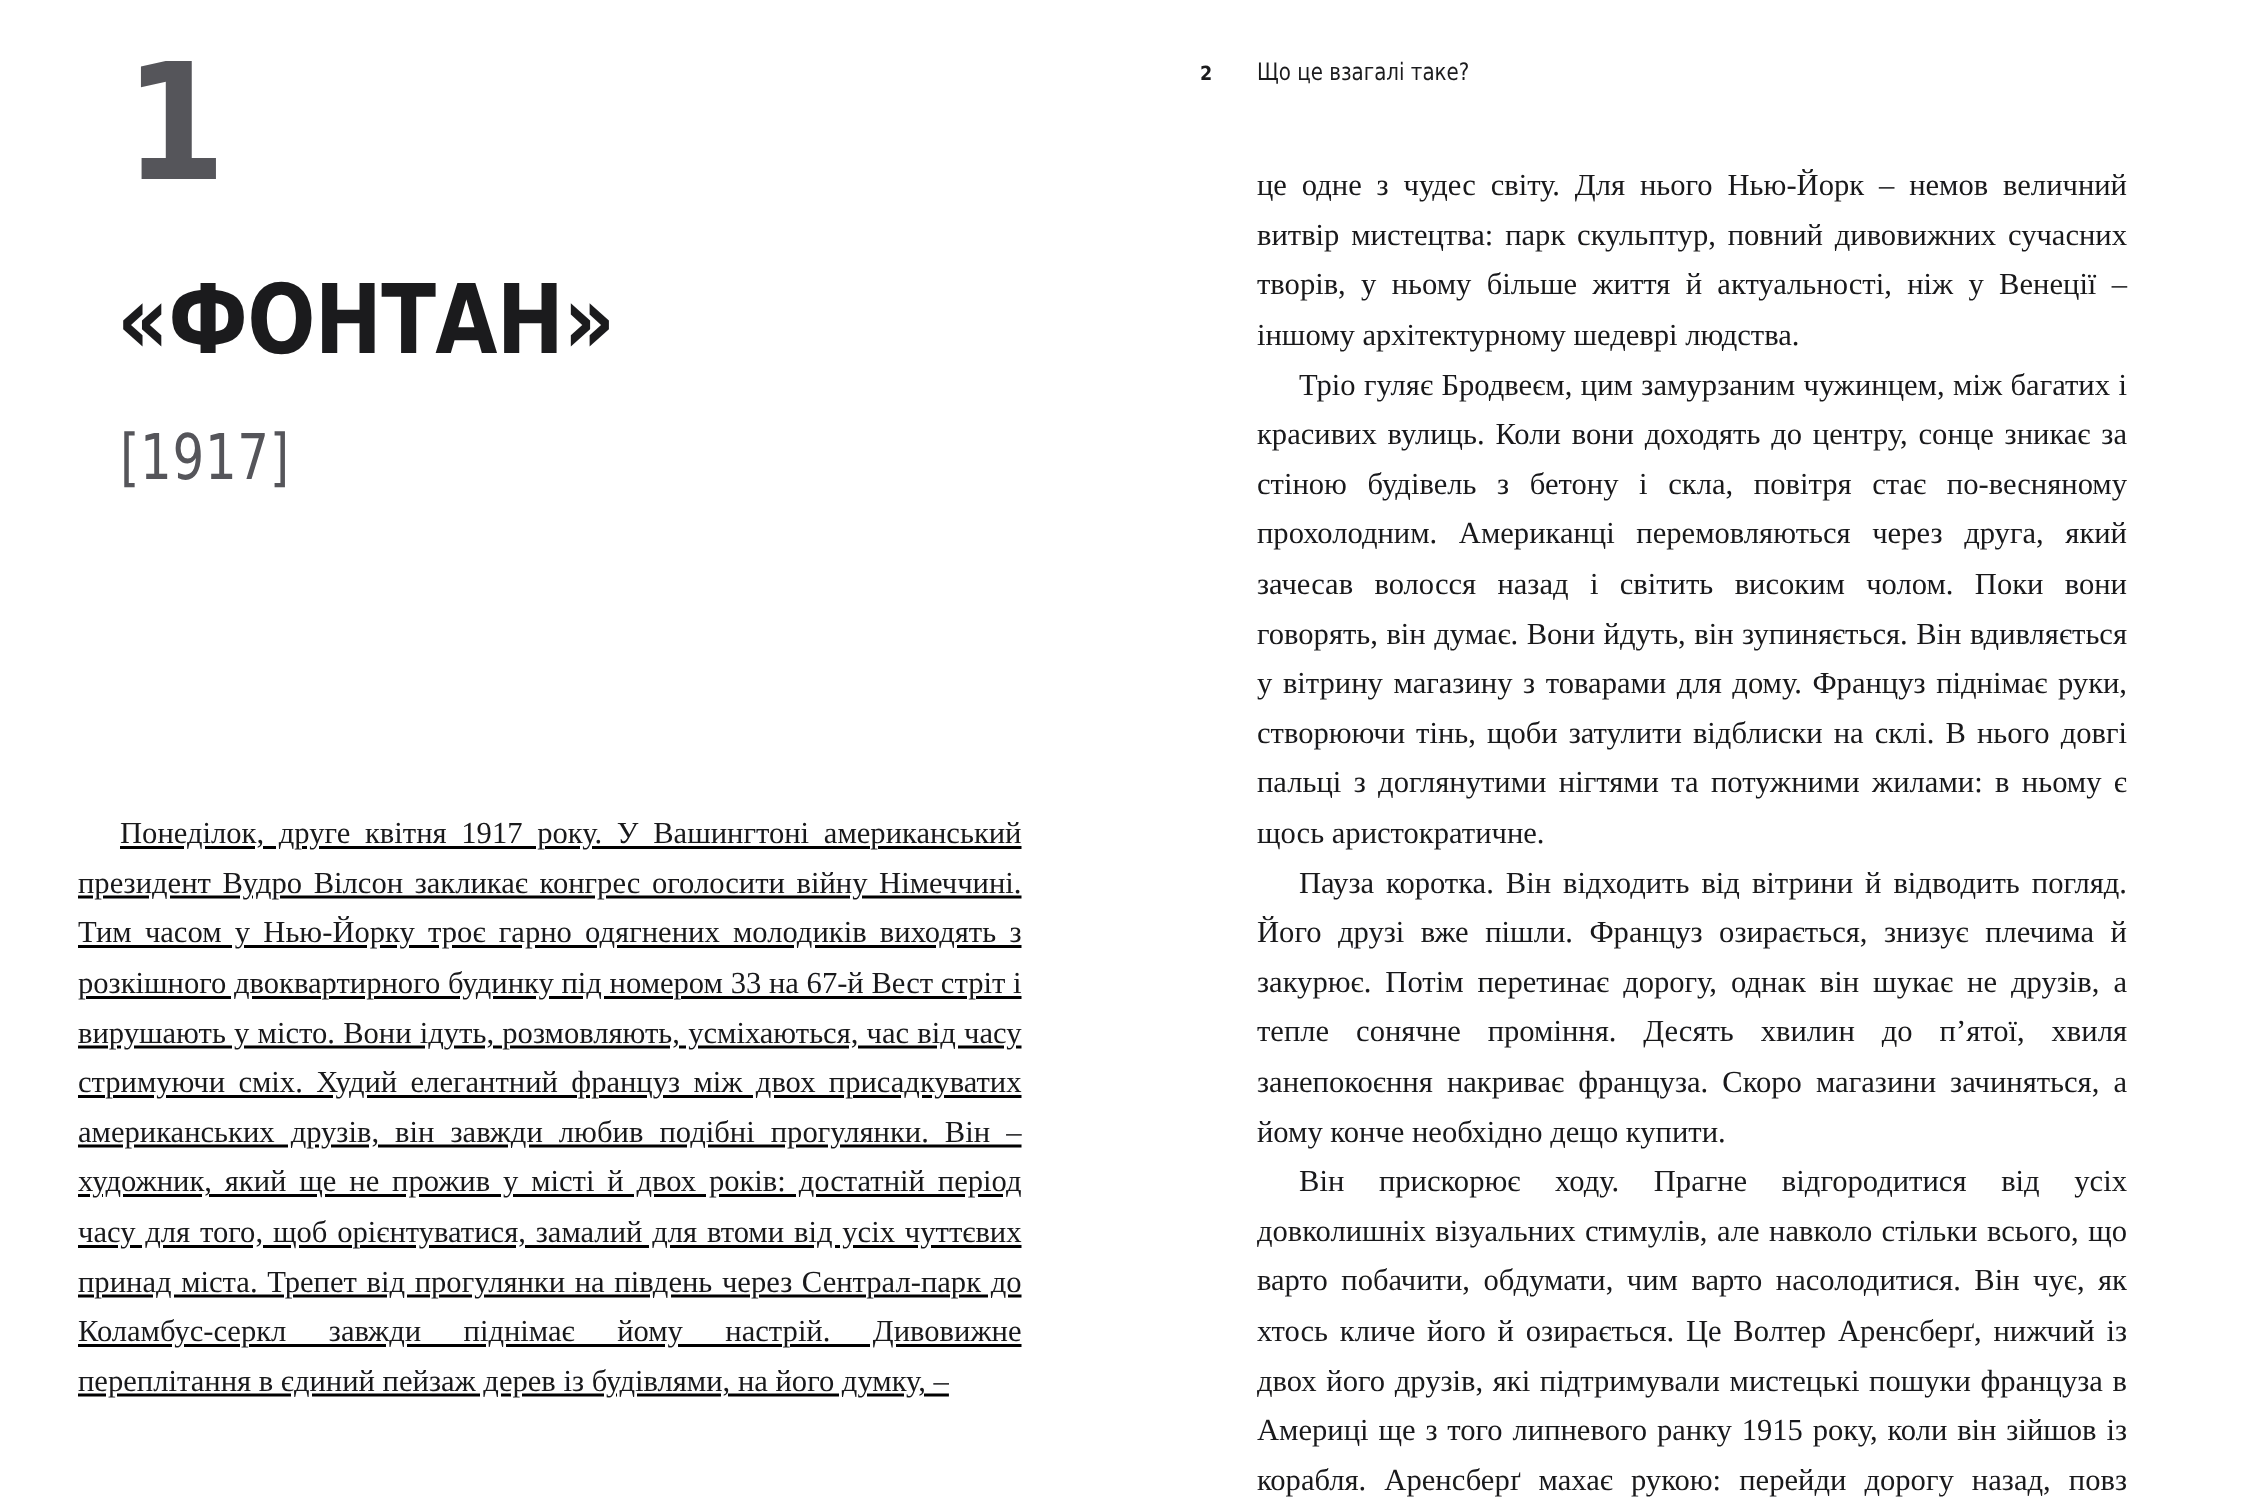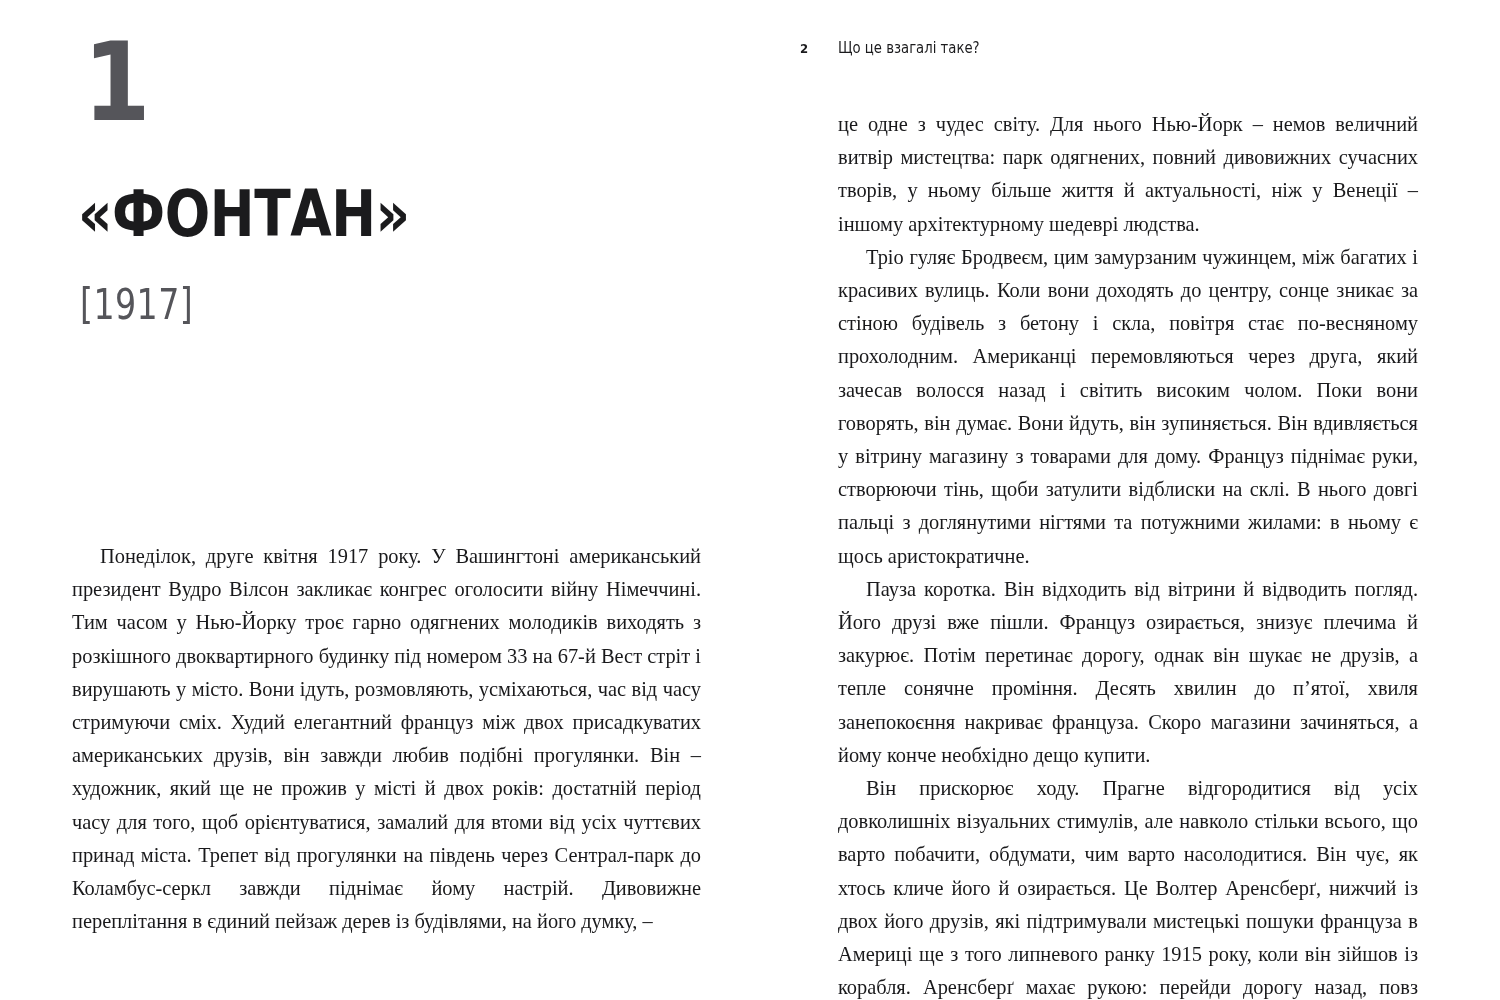--- a/index.html
+++ b/index.html
@@ -66,24 +66,25 @@
     color: #55555a;
     letter-spacing: 0.5px;
     margin: 38px 0 0 -3px;
     transform: scaleX(0.88);
     transform-origin: left center;
     white-space: nowrap;
   }
 
   .col-left {
     position: absolute;
-    left: 72px;
+    left: 52px;
     top: 540px;
     width: 629px;
     height: 460px;
+    text-decoration: underline;
   }
 
   
   .page-right {
     position: absolute;
     left: 750px;
     top: 0;
     width: 750px;
     height: 1000px;
   }
@@ -158,21 +159,21 @@
   </div>
 
   <div class="page-right">
 
     <div class="running-head">
       <span class="folio">2</span>
       <span class="running-title">Що це взагалі таке?</span>
     </div>
 
     <div class="col-right body-col">
-      <p class="no-indent">це одне з чудес світу. Для нього Нью-Йорк – немов величний витвір мистецтва: парк одягнених, повний дивовижних сучасних творів, у ньому більше життя й актуальності, ніж у Венеції – іншому архітектурному шедеврі людства.</p>
+      <p class="no-indent">це одне з чудес світу. Для нього Нью-Йорк – немов величний витвір мистецтва: парк скульптур, повний дивовижних сучасних творів, у ньому більше життя й актуальності, ніж у Венеції – іншому архітектурному шедеврі людства.</p>
       <p>Тріо гуляє Бродвеєм, цим замурзаним чужинцем, між багатих і красивих вулиць. Коли вони доходять до центру, сонце зникає за стіною будівель з бетону і скла, повітря стає по-весняному прохолодним. Американці перемовляються через друга, який зачесав волосся назад і світить високим чолом. Поки вони говорять, він думає. Вони йдуть, він зупиняється. Він вдивляється у вітрину магазину з товарами для дому. Француз піднімає руки, створюючи тінь, щоби затулити відблиски на склі. В нього довгі пальці з доглянутими нігтями та потужними жилами: в ньому є щось аристократичне.</p>
       <p>Пауза коротка. Він відходить від вітрини й відводить погляд. Його друзі вже пішли. Француз озирається, знизує плечима й закурює. Потім перетинає дорогу, однак він шукає не друзів, а тепле сонячне проміння. Десять хвилин до п’ятої, хвиля занепокоєння накриває француза. Скоро магазини зачиняться, а йому конче необхідно дещо купити.</p>
       <p>Він прискорює ходу. Прагне відгородитися від усіх довколишніх візуальних стимулів, але навколо стільки всього, що варто побачити, обдумати, чим варто насолодитися. Він чує, як хтось кличе його й озирається. Це Волтер Аренсберґ, нижчий із двох його друзів, які підтримували мистецькі пошуки француза в Америці ще з того липневого ранку 1915 року, коли він зійшов із корабля. Аренсберґ махає рукою: перейди дорогу назад, повз Медісон-сквер на П’яту авеню. Але син нотаріуса з Нормандії підняв голову вгору. Його увага прикута до величезного бетонного шматка сиру. Споруда Флетайрон-білдінґ захоплювала французького художника</p>
     </div>
 
   </div>
 
 </div>
 
 </body></html>

